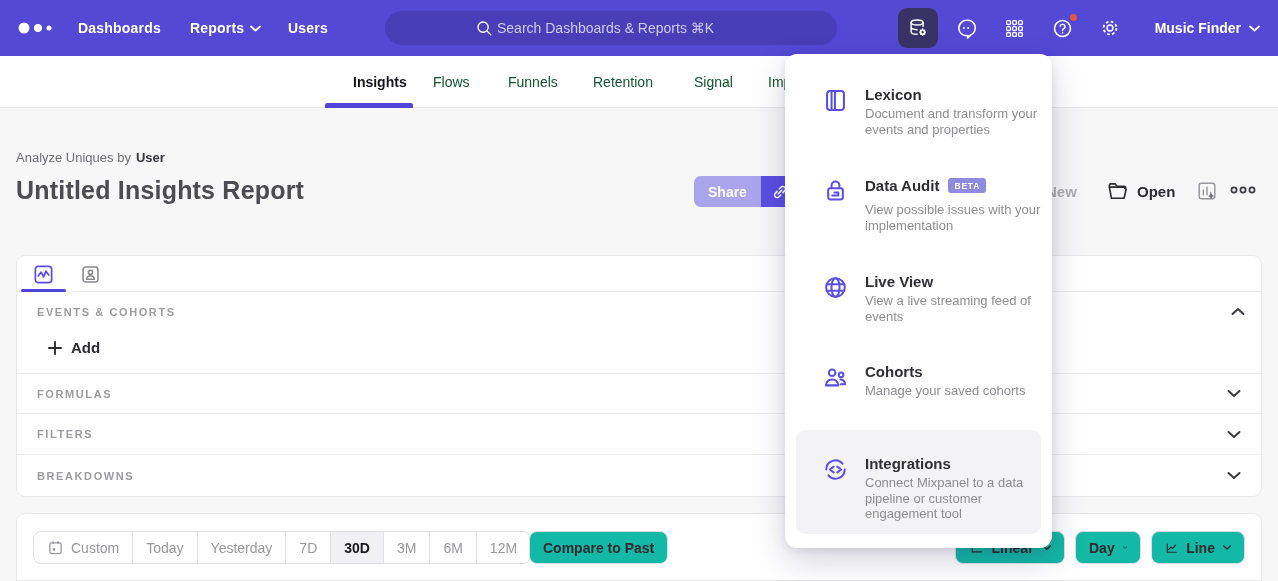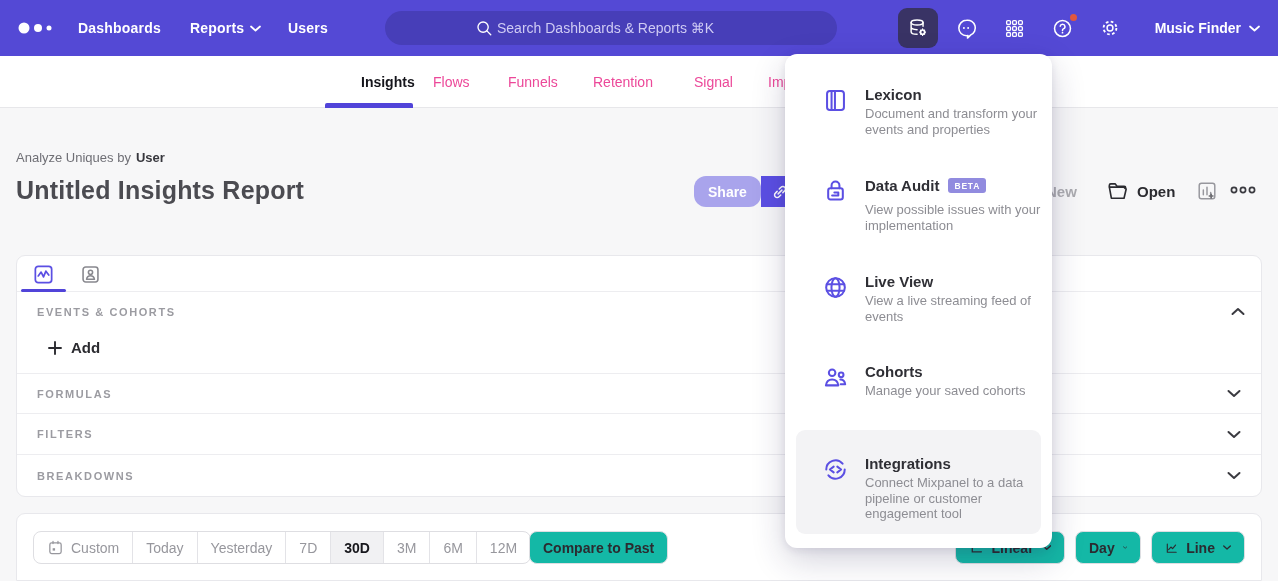--- a/index.html
+++ b/index.html
@@ -18,30 +18,30 @@
   .search-pill { position:absolute; left:385px; top:11px; width:452px; height:34px; background:#473eb8; border-radius:17px; display:flex; align-items:center; justify-content:center; gap:4px; cursor:text; }
   .search-pill input { background:transparent; border:none; outline:none; color:#fff; font-size:14px; width:250px; font-family:"Liberation Sans",sans-serif; }
   .search-pill input::placeholder { color:#cfcbf4; opacity:1; }
   .tb-icon { position:absolute; top:8px; width:40px; height:40px; border-radius:9px; display:flex; align-items:center; justify-content:center; cursor:pointer; color:#fff; }
   .tb-icon.active { background:#393365; }
   .project { position:absolute; right:18px; top:20px; color:#fff; font-size:14px; font-weight:700; display:flex; align-items:center; gap:8px; cursor:pointer; }
   .reddot { position:absolute; left:1068px; top:12px; width:11px; height:11px; border-radius:50%; background:#e2573f; border:2px solid #5449d5; }
 
   
   .tabbar { left:0; top:56px; width:1278px; height:52px; background:#fff; border-bottom:1px solid #e7e7ea; }
-  .tab { position:absolute; top:18px; font-size:14px; color:#ec4899; cursor:pointer; white-space:nowrap; }
+  .tab { position:absolute; top:18px; font-size:14px; color:#14532d; cursor:pointer; white-space:nowrap; }
   .tab.active { color:#16161c; font-weight:700; }
   .tab-underline { position:absolute; left:325px; top:103px; width:88px; height:5px; background:#5144d9; border-radius:2px 2px 0 0; }
 
   
   .eyebrow { left:16px; top:150px; font-size:13px; color:#6f6f75; }
   .eyebrow b { color:#37373d; font-weight:700; margin-left:5px; }
   .report-title { left:16px; top:176px; font-size:25px; font-weight:700; color:#4b4b51; letter-spacing:.2px; }
   .share-btn { left:694px; top:176px; height:31px; display:flex; border-radius:7px; overflow:hidden; cursor:pointer; }
-  .share-main { background:#a9a4ec; color:#fff; font-size:14px; font-weight:700; display:flex; align-items:center; padding:0 14px;border-radius:12px; }
+  .share-main { background:#a9a4ec; color:#fff; font-size:14px; font-weight:700; display:flex; align-items:center; padding:0 14px; }
   .share-link { background:#5b4fe3; width:38px; display:flex; align-items:center; justify-content:center; color:#fff; }
   .hdr-act { position:absolute; top:176px; height:31px; display:flex; align-items:center; gap:8px; cursor:pointer; font-size:15px; font-weight:700; }
   .hdr-new { left:1046px; color:#ababaf; }
   .hdr-open { left:1106px; color:#2b2b30; }
   .hdr-ico { position:absolute; top:180px; cursor:pointer; }
 
   
   .qpanel { left:16px; top:255px; width:1246px; height:242px; background:#fff; border:1px solid #e8e8ec; border-radius:9px; }
   .qtabs { position:absolute; left:0; top:0; width:100%; height:36px; border-bottom:1px solid #ededf0; }
   .qtab-underline { position:absolute; left:4px; top:33px; width:45px; height:3px; background:#5144d9; border-radius:2px; }
@@ -143,21 +143,21 @@
     </div>
     <div class="project">
       <span>Music Finder</span>
       <svg width="11" height="7" viewBox="0 0 11 7">
           <polyline points="1,1.5 5.5,5.5 10,1.5" fill="none" stroke="#fff" stroke-width="1.8" stroke-linecap="round" stroke-linejoin="round"></polyline>
         </svg>
     </div>
   </div>
 
   <div class="abs tabbar">
-    <div class="tab active" style="left:361px;">Insights</div>
+    <div class="tab active" style="left:353px;">Insights</div>
     <div class="tab" style="left:433px;">Flows</div>
     <div class="tab" style="left:508px;">Funnels</div>
     <div class="tab" style="left:593px;">Retention</div>
     <div class="tab" style="left:694px;">Signal</div>
     <div class="tab" style="left:768px;">Impact</div>
   </div>
   <div class="abs tab-underline"></div>
 
   <div class="abs eyebrow">
     <span>Analyze Uniques by</span><b>User</b>

